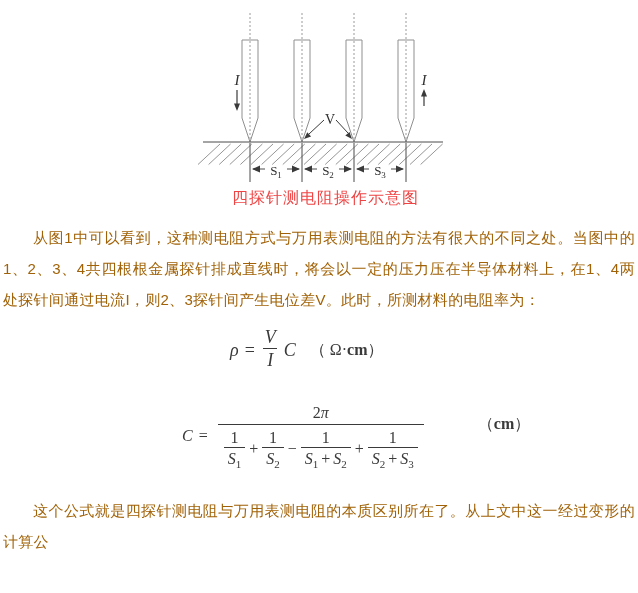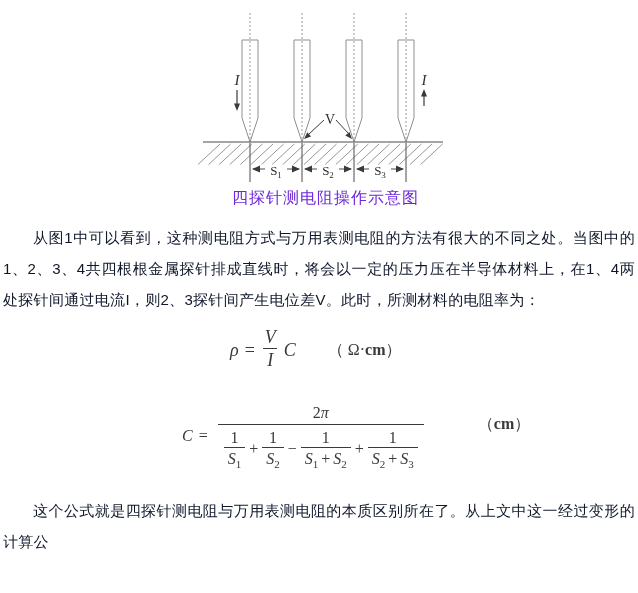--- a/index.html
+++ b/index.html
@@ -5,45 +5,45 @@
   html,body{margin:0;padding:0;background:#fff;}
   .page{
     position:relative;width:638px;height:593px;overflow:hidden;background:#fff;
     color:#3a3a3a;font-family:"Liberation Sans","DejaVu Sans",sans-serif;
   }
   
   .figure{position:relative;height:215px;}
   .figure svg{position:absolute;left:190px;top:6px;}
   .fig-caption{
     position:absolute;left:232px;top:188px;
-    font-size:16px;color:#6d28d9;letter-spacing:1px;white-space:nowrap;
+    font-size:16px;color:#ef4444;letter-spacing:1px;white-space:nowrap;
   }
   .svg-label{font-family:"Liberation Serif","DejaVu Serif",serif;fill:#2f2f2f;}
   
   .para{
     margin:0;padding:0 3px;font-size:15px;line-height:31px;
-    text-indent:2em;text-align:justify;color:#0f172a;letter-spacing:0.3px;
+    text-indent:2em;text-align:justify;color:#a16207;letter-spacing:0.3px;
   }
   .para.p1{margin-top:7px;}
   .para.p3{margin-top:8px;}
   
   .formula{
     display:flex;align-items:center;
     font-family:"Liberation Serif","DejaVu Serif",serif;font-style:italic;color:#3a3a3a;
   }
   .f1{height:70px;padding-left:230px;font-size:18px;}
   .f2{height:102px;padding-left:182px;font-size:16px;}
   .op{margin:0 6px;font-style:normal;}
   .sfrac{display:inline-flex;flex-direction:column;align-items:center;text-align:center;}
   .sfrac .n{padding:0 4px;line-height:1.1;}
   .sfrac .d{border-top:1px solid #3a3a3a;padding:1px 4px 0 4px;line-height:1.2;white-space:nowrap;}
   .coeff{margin-left:4px;}
   .up{font-style:normal;}
   .formula sub{font-style:normal;font-size:11px;line-height:0;}
-  .unit{font-style:normal;margin-left:32px;font-size:16px;white-space:nowrap;}
+  .unit{font-style:normal;margin-left:14px;font-size:16px;white-space:nowrap;}
   .unit b{font-weight:bold;}
   .u2{position:relative;top:-12px;margin-left:54px;}
   .bigfrac{display:inline-flex;flex-direction:column;align-items:center;margin-left:4px;}
   .bf-num{margin-bottom:2px;}
   .bf-den{border-top:1px solid #3a3a3a;display:flex;align-items:center;padding:4px 6px 0 6px;}
   .bf-den .op{margin:0 4px;}
   .jop{font-style:normal;margin:0 3px;}
 </style>
 </head>
 <body>

